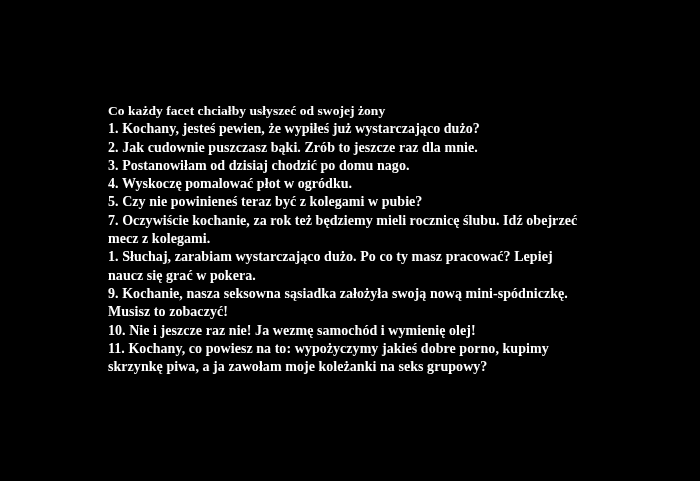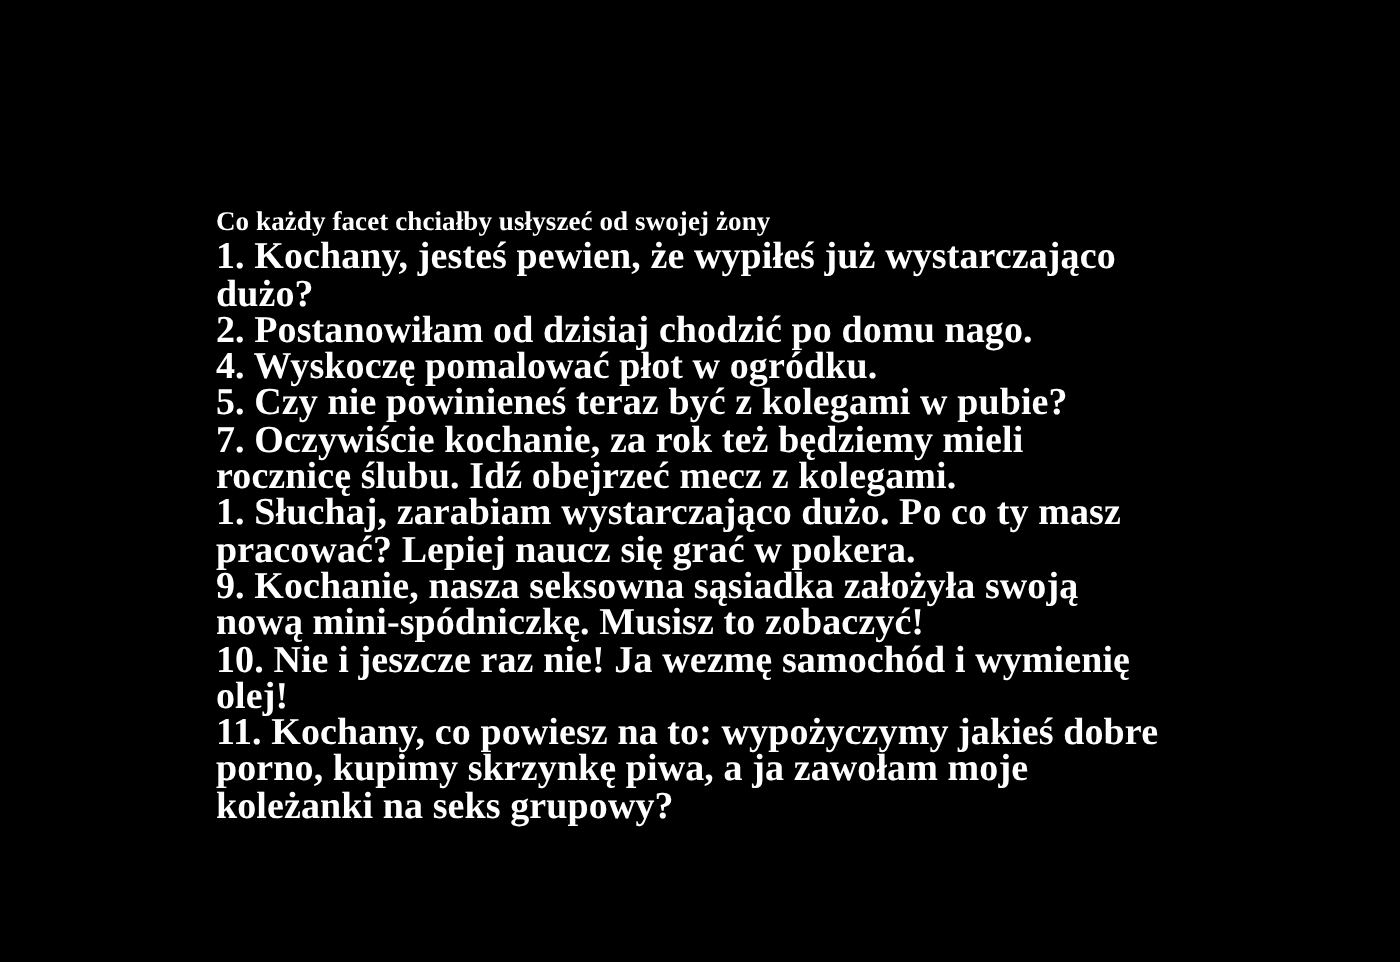--- a/index.html
+++ b/index.html
@@ -37,37 +37,38 @@
   }
   ol.list {
     list-style: none;
     margin: 0;
     padding: 0;
   }
   ol.list li {
     color: #ffffff;
     font-family: "Liberation Serif", serif;
     font-weight: bold;
-    font-size: 19px;
+    font-size: 14px;
     line-height: 18.3px;
     letter-spacing: 0.05px;
     margin: 0;
     padding: 0;
     text-align: left;
   }
 </style>
 </head>
 <body>
 
 <div class="page">
   <div class="content">
     <p class="title">Co każdy facet chciałby usłyszeć od swojej żony</p>
     <ol class="list">
       <li>1. Kochany, jesteś pewien, że wypiłeś już wystarczająco dużo?</li>
-      <li>2. Postanowiłam od dzisiaj chodzić po domu nago.</li>
+      <li>2. Jak cudownie puszczasz bąki. Zrób to jeszcze raz dla mnie.</li>
+      <li>3. Postanowiłam od dzisiaj chodzić po domu nago.</li>
       <li>4. Wyskoczę pomalować płot w ogródku.</li>
       <li>5. Czy nie powinieneś teraz być z kolegami w pubie?</li>
       <li>7. Oczywiście kochanie, za rok też będziemy mieli rocznicę ślubu. Idź obejrzeć mecz z kolegami.</li>
       <li>1. Słuchaj, zarabiam wystarczająco dużo. Po co ty masz pracować? Lepiej naucz się grać w pokera.</li>
       <li>9. Kochanie, nasza seksowna sąsiadka założyła swoją nową mini-spódniczkę. Musisz to zobaczyć!</li>
       <li>10. Nie i jeszcze raz nie! Ja wezmę samochód i wymienię olej!</li>
       <li>11. Kochany, co powiesz na to: wypożyczymy jakieś dobre porno, kupimy skrzynkę piwa, a ja zawołam moje koleżanki na seks grupowy?</li>
     </ol>
   </div>
 </div>

